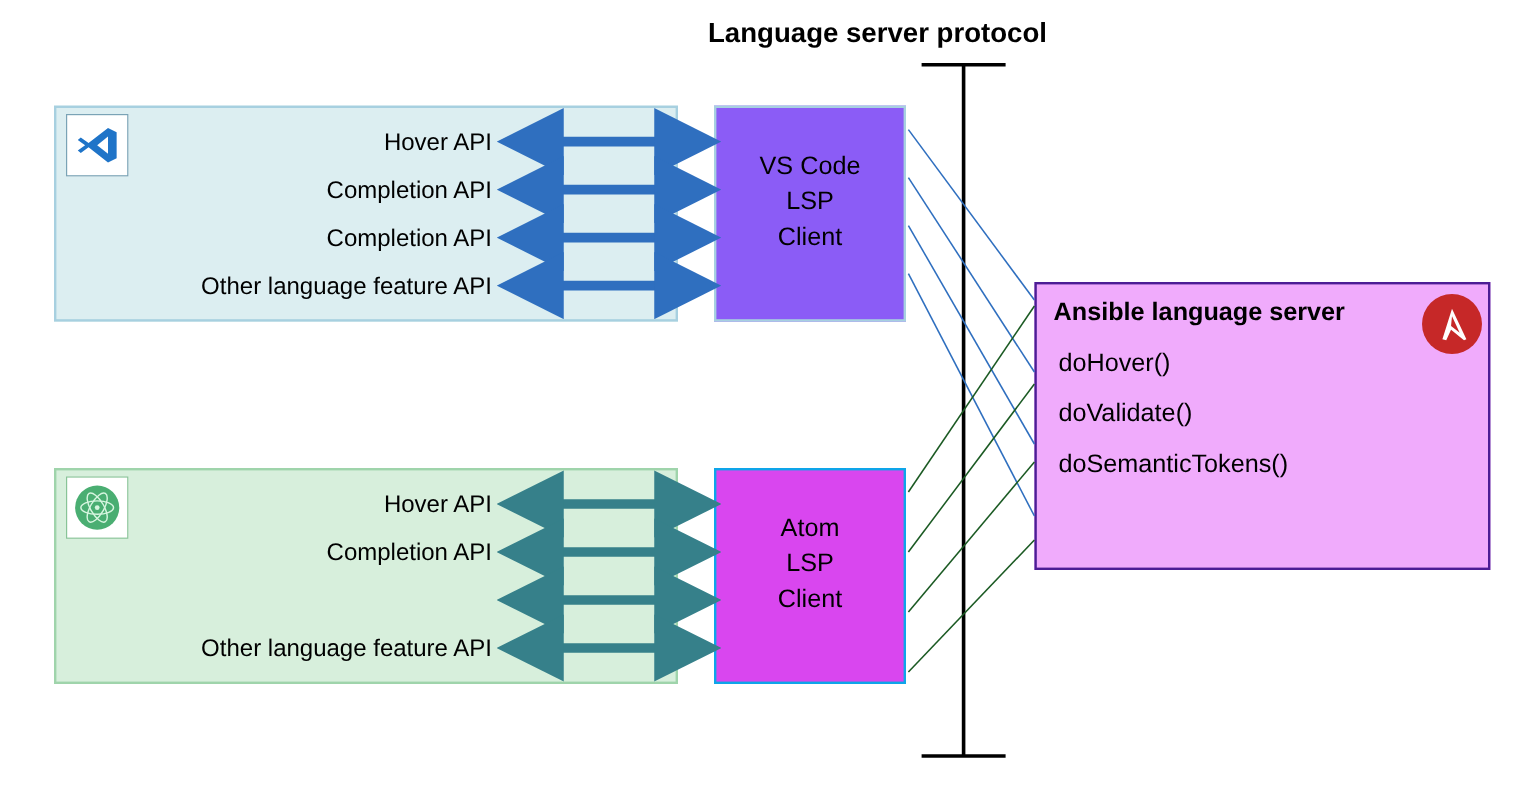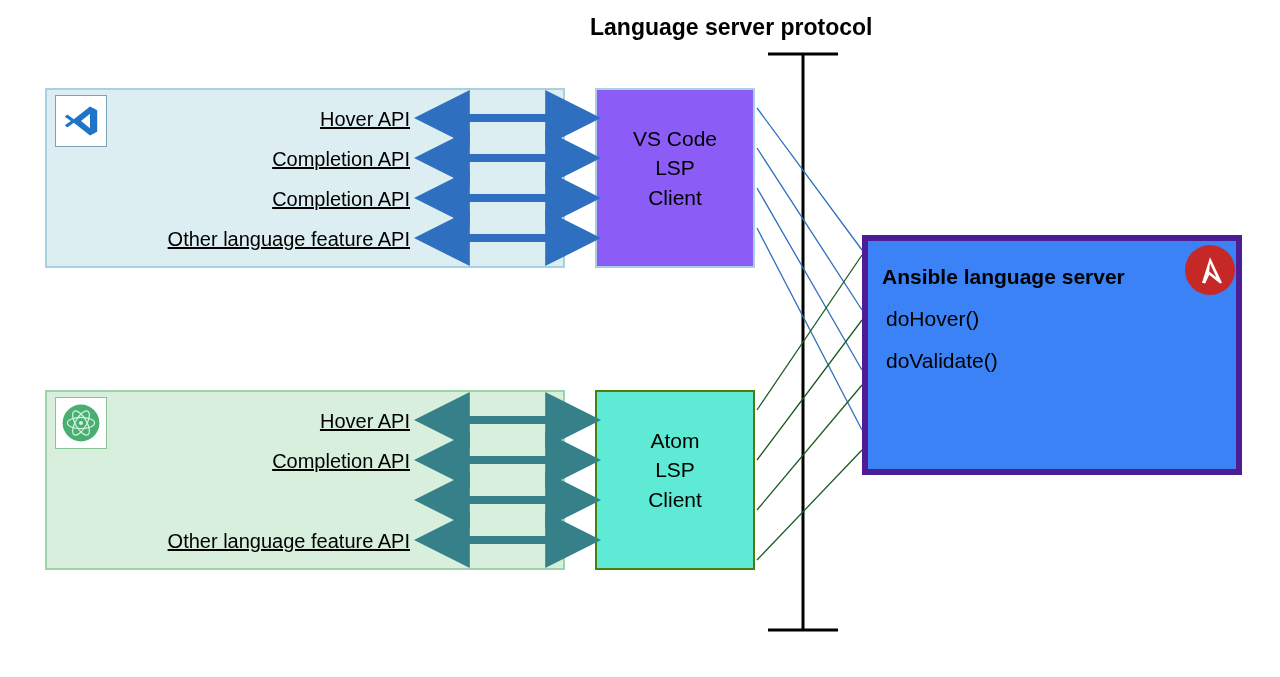--- a/index.html
+++ b/index.html
@@ -2,25 +2,25 @@
 <html><head>
 <meta charset="utf-8">
 <style>
   html,body{margin:0;padding:0;background:#fff;font-family:-apple-system,BlinkMacSystemFont,"Segoe UI",Helvetica,Arial,sans-serif;color:#000;}
   .stage{position:relative;width:1280px;height:677px;overflow:hidden;}
   .title{position:absolute;left:590px;top:14px;font-size:23px;font-weight:700;}
   .box{position:absolute;box-sizing:border-box;}
   .editor-box{background:#dceef1;border:2px solid #a7d0e0;}
   .editor-box.green{background:#d7efdc;border:2px solid #9fd4ab;}
   .client-box{border:2px solid #a7d0e0;background:#8b5cf6;text-align:center;font-size:21px;line-height:1.4;padding-top:34px;}
-  .client-box.green{border:2px solid #4d7c0f;background:#5eead4;}
-  .server-box{border:6px solid #4c1d95;background:#3b82f6;padding:24px 14px;font-size:21px;}
+  .client-box.green{border:2px solid #0ea5e9;background:#d946ef;}
+  .server-box{border:2px solid #4c1d95;background:#f0abfc;padding:12px 14px;font-size:21px;}
   .server-box .hdr{font-weight:700;margin-bottom:10px;}
   .server-box .fn{margin:18px 4px;}
-  .api-label{position:absolute;font-size:20px;text-align:right;width:260px;text-decoration:underline;}
+  .api-label{position:absolute;font-size:20px;text-align:right;width:260px;}
   .icon-frame{position:absolute;width:50px;height:50px;border:1px solid #7aa3b6;background:#fff;display:flex;align-items:center;justify-content:center;}
   .ans-icon{position:absolute;width:50px;height:50px;background:#c62828;border-radius:50%;display:flex;align-items:center;justify-content:center;color:#fff;font-size:30px;font-weight:700;}
   svg.overlay{position:absolute;left:0;top:0;width:1280px;height:677px;pointer-events:none;}
 </style>
 </head>
 <body>
 
 <div class="stage">
 
   <div class="title">Language server protocol</div>
@@ -65,20 +65,21 @@
 
     <line x1="768" y1="54" x2="838" y2="54" stroke="#000" stroke-width="3"></line>
     <line x1="803" y1="54" x2="803" y2="630" stroke="#000" stroke-width="3"></line>
     <line x1="768" y1="630" x2="838" y2="630" stroke="#000" stroke-width="3"></line>
   </svg>
 
   <div class="box server-box" style="left:862px;top:235px;width:380px;height:240px;">
     <div class="hdr">Ansible language server</div>
     <div class="fn">doHover()</div>
     <div class="fn">doValidate()</div>
+    <div class="fn">doSemanticTokens()</div>
   </div>
   <div class="ans-icon" style="left:1185px;top:245px;">
     <svg width="40" height="40" viewBox="0 0 100 100">
       <path d="M50 18 L80 82 L75 84 L48 62 L38 84 L30 82 Z" fill="#fff"></path>
       <path d="M50 34 L66 68 L48 54 Z" fill="#c62828"></path>
     </svg>
   </div>
 
   <svg class="overlay">
     <defs>

